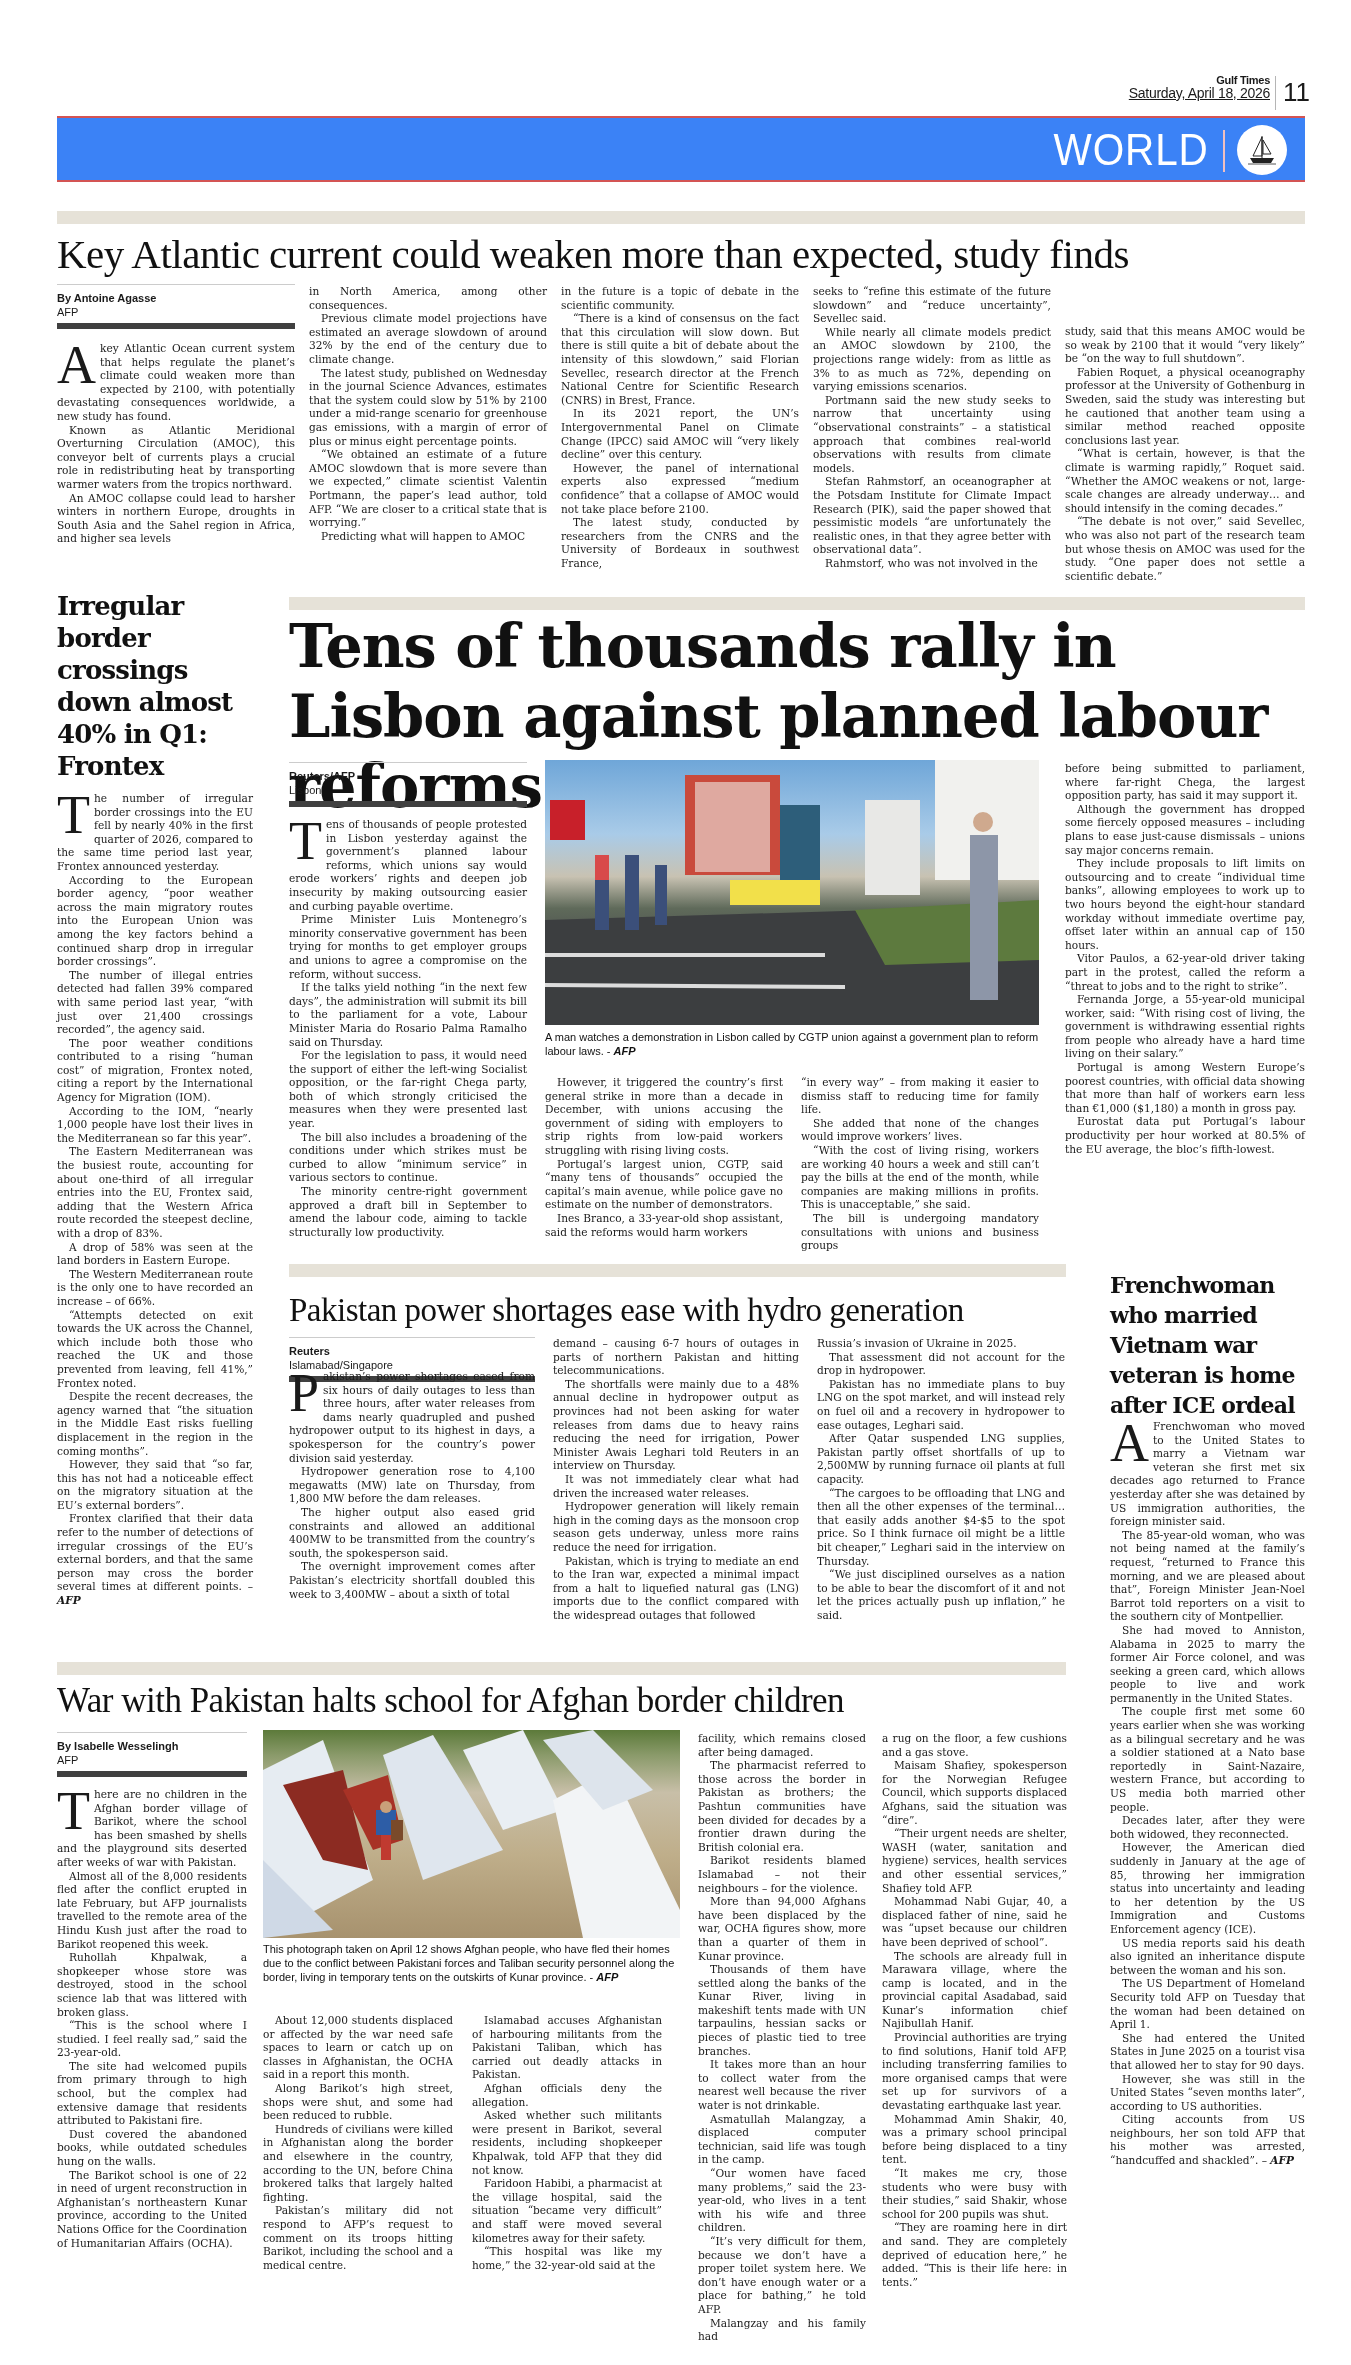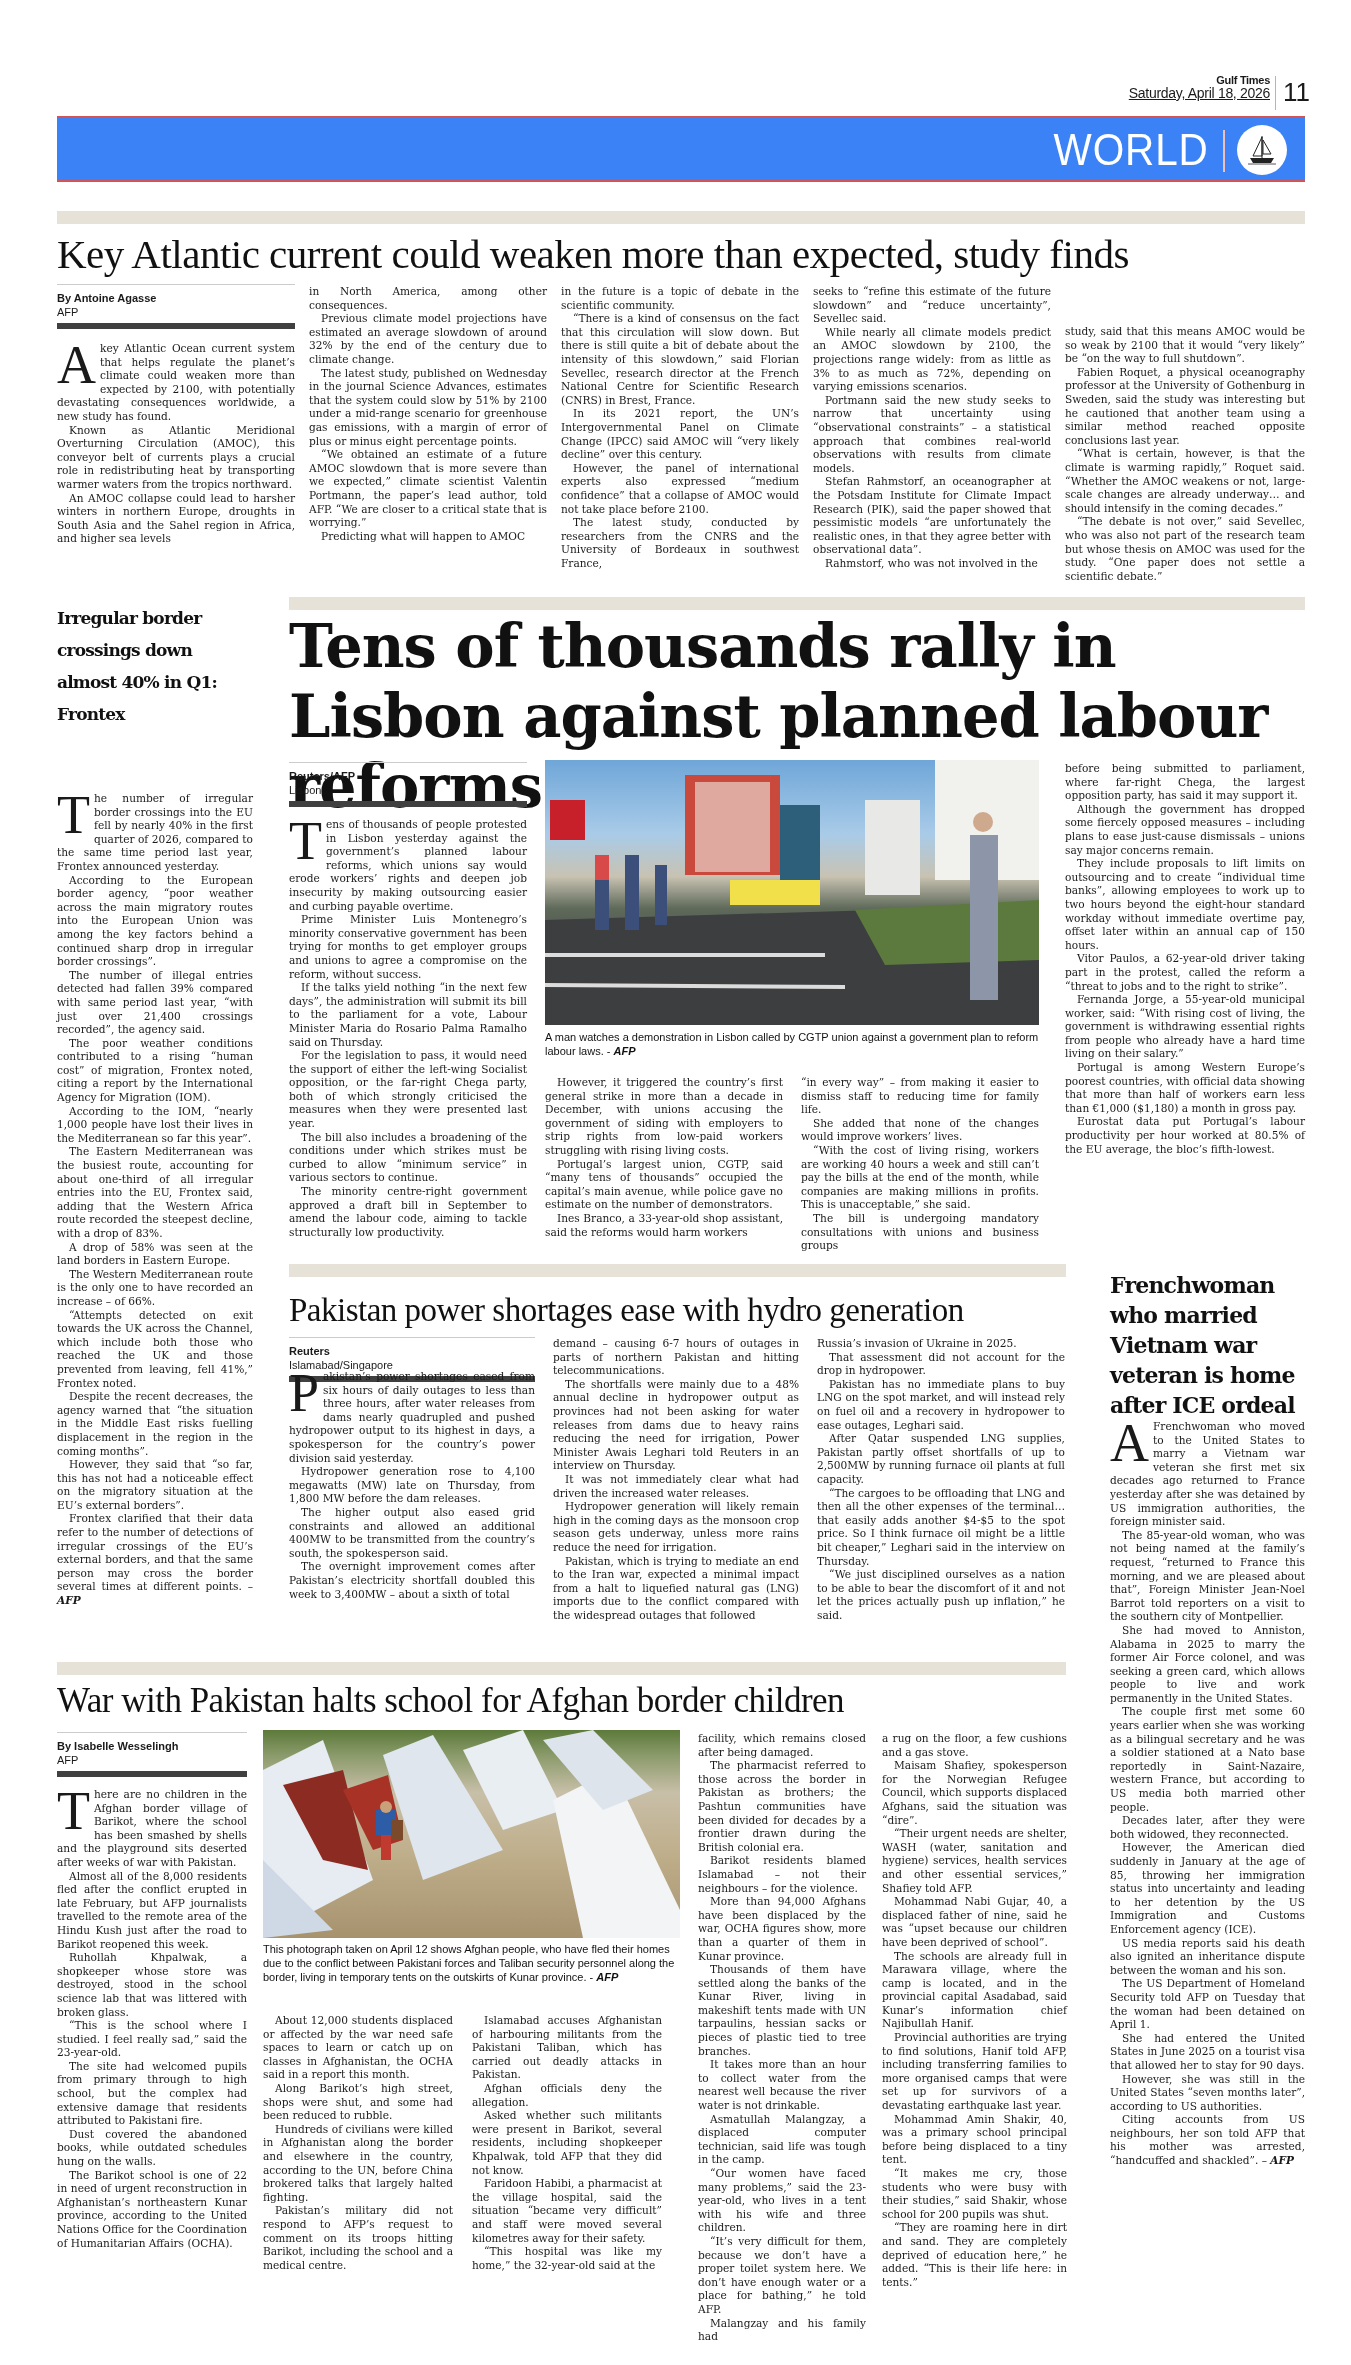--- a/index.html
+++ b/index.html
@@ -89,21 +89,21 @@
   <p>Stefan Rahmstorf, an oceanographer at the Potsdam Institute for Climate Impact Research (PIK), said the paper showed that pessimistic models “are unfortunately the realistic ones, in that they agree better with observational data”.</p>
   <p>Rahmstorf, who was not involved in the</p>
 </div>
 <div class="col" style="left:1065px; top:285px; width:240px;margin-top:40px;">
   <p class="first">study, said that this means AMOC would be so weak by 2100 that it would “very likely” be “on the way to full shutdown”.</p>
   <p>Fabien Roquet, a physical oceanography professor at the University of Gothenburg in Sweden, said the study was interesting but he cautioned that another team using a similar method reached opposite conclusions last year.</p>
   <p>“What is certain, however, is that the climate is warming rapidly,” Roquet said. “Whether the AMOC weakens or not, large-scale changes are already underway… and should intensify in the coming decades.”</p>
   <p>“The debate is not over,” said Sevellec, who was also not part of the research team but whose thesis on AMOC was used for the study. “One paper does not settle a scientific debate.”</p>
 </div>
 
-<h2 class="side-headline" style="left:57px; top:590px; width:195px; font-size:17px; line-height:32px;margin-top:12px;">Irregular border crossings down almost 40% in Q1: Frontex</h2>
+<h2 class="side-headline" style="left:57px; top:590px; width:195px; font-size:26px; line-height:32px;">Irregular border crossings down almost 40% in Q1: Frontex</h2>
 <div class="col" style="left:57px; top:792px; width:196px;">
   <p class="first"><span class="dropcap">T</span><span>he number of irregular border crossings into the EU fell by nearly 40% in the first quarter of 2026, compared to the same time period last year, Frontex announced yesterday.</span></p>
   <p>According to the European border agency, “poor weather across the main migratory routes into the European Union was among the key factors behind a continued sharp drop in irregular border crossings”.</p>
   <p>The number of illegal entries detected had fallen 39% compared with same period last year, “with just over 21,400 crossings recorded”, the agency said.</p>
   <p>The poor weather conditions contributed to a rising “human cost” of migration, Frontex noted, citing a report by the International Agency for Migration (IOM).</p>
   <p>According to the IOM, “nearly 1,000 people have lost their lives in the Mediterranean so far this year”.</p>
   <p>The Eastern Mediterranean was the busiest route, accounting for about one-third of all irregular entries into the EU, Frontex said, adding that the Western Africa route recorded the steepest decline, with a drop of 83%.</p>
   <p>A drop of 58% was seen at the land borders in Eastern Europe.</p>
   <p>The Western Mediterranean route is the only one to have recorded an increase – of 66%.</p>
   <p>“Attempts detected on exit towards the UK across the Channel, which include both those who reached the UK and those prevented from leaving, fell 41%,” Frontex noted.</p>

